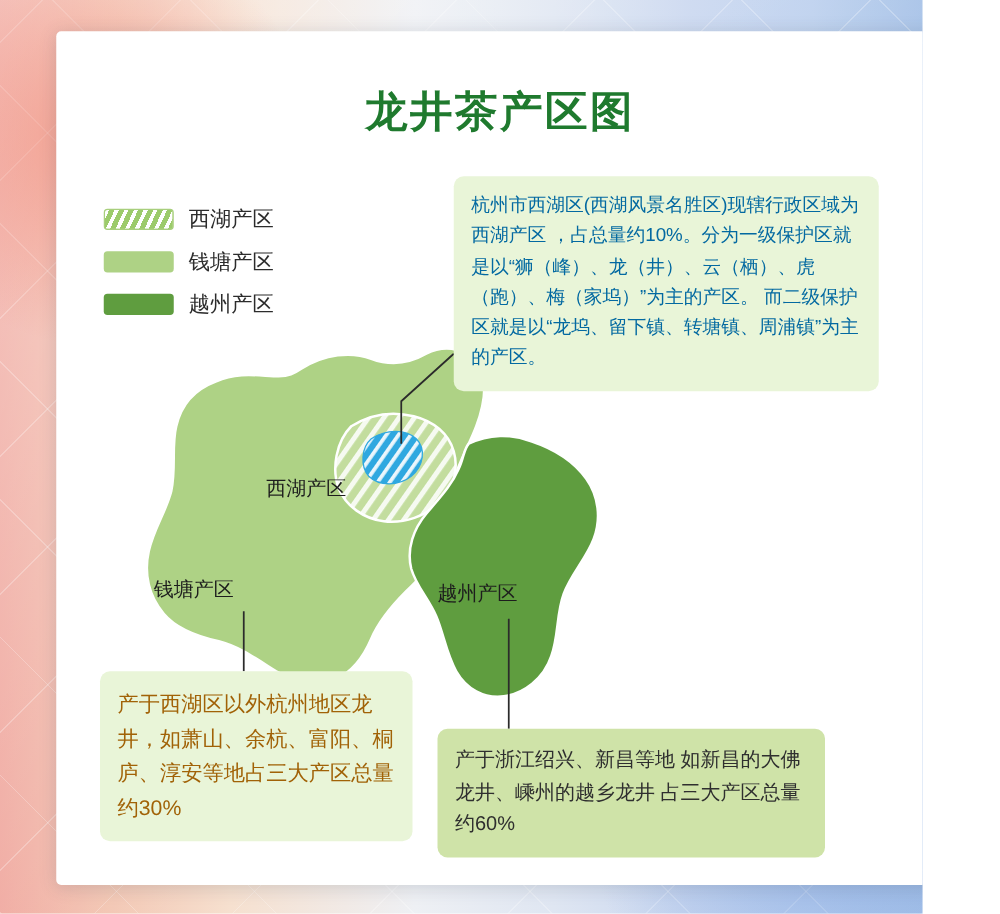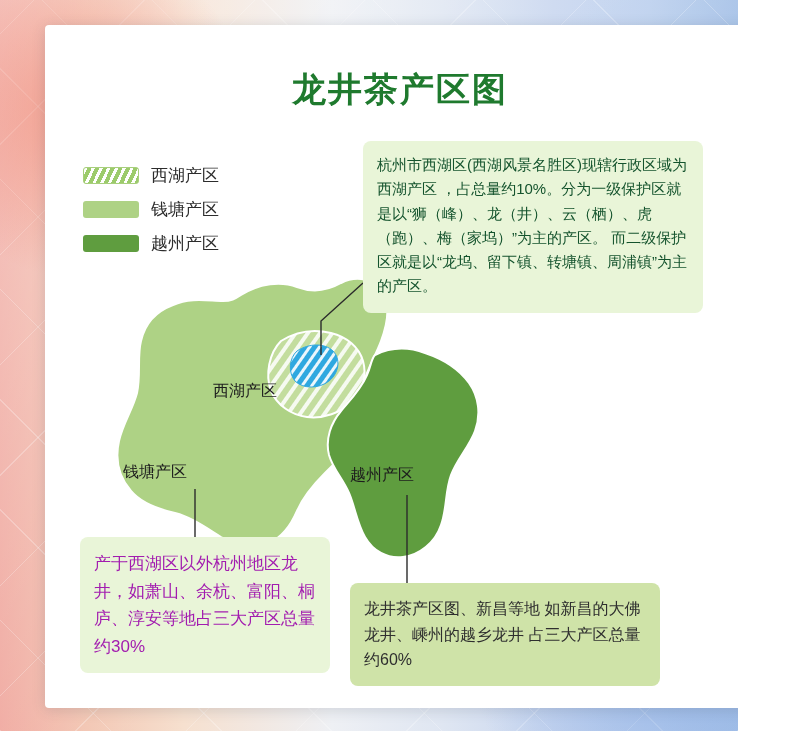--- a/index.html
+++ b/index.html
@@ -109,37 +109,37 @@
     position: absolute;
     left: 318px;
     top: 116px;
     width: 340px;
     padding: 12px 14px 14px 14px;
     box-sizing: border-box;
     background: #e9f5d8;
     border-radius: 8px;
     font-size: 15px;
     line-height: 1.62;
-    color: #14532d;
+    color: #0369a1;
   }
   #info-box-top p { margin: 0; }
 
   
   #info-box-left {
     position: absolute;
     left: 35px;
     top: 512px;
     width: 250px;
     padding: 13px 14px;
     box-sizing: border-box;
     background: #e9f5d8;
     border-radius: 8px;
     font-size: 17px;
     line-height: 1.62;
-    color: #a21caf;
+    color: #a16207;
   }
   #info-box-left p { margin: 0; }
 
   
   #info-box-right {
     position: absolute;
     left: 305px;
     top: 558px;
     width: 310px;
     padding: 13px 14px;
@@ -247,19 +247,19 @@
     <div id="info-box-top">
       <p>杭州市西湖区(西湖风景名胜区)现辖行政区域为西湖产区 ，占总量约10%。分为一级保护区就是以“狮（峰）、龙（井）、云（栖）、虎（跑）、梅（家坞）”为主的产区。
 而二级保护区就是以“龙坞、留下镇、转塘镇、周浦镇”为主的产区。</p>
     </div>
 
     <div id="info-box-left">
       <p>产于西湖区以外杭州地区龙井，如萧山、余杭、富阳、桐庐、淳安等地占三大产区总量约30%</p>
     </div>
 
     <div id="info-box-right">
-      <p>龙井茶产区图、新昌等地
+      <p>产于浙江绍兴、新昌等地
 如新昌的大佛龙井、嵊州的越乡龙井
 占三大产区总量约60%</p>
     </div>
 
   </div>
 </div>
 
 </body></html>

